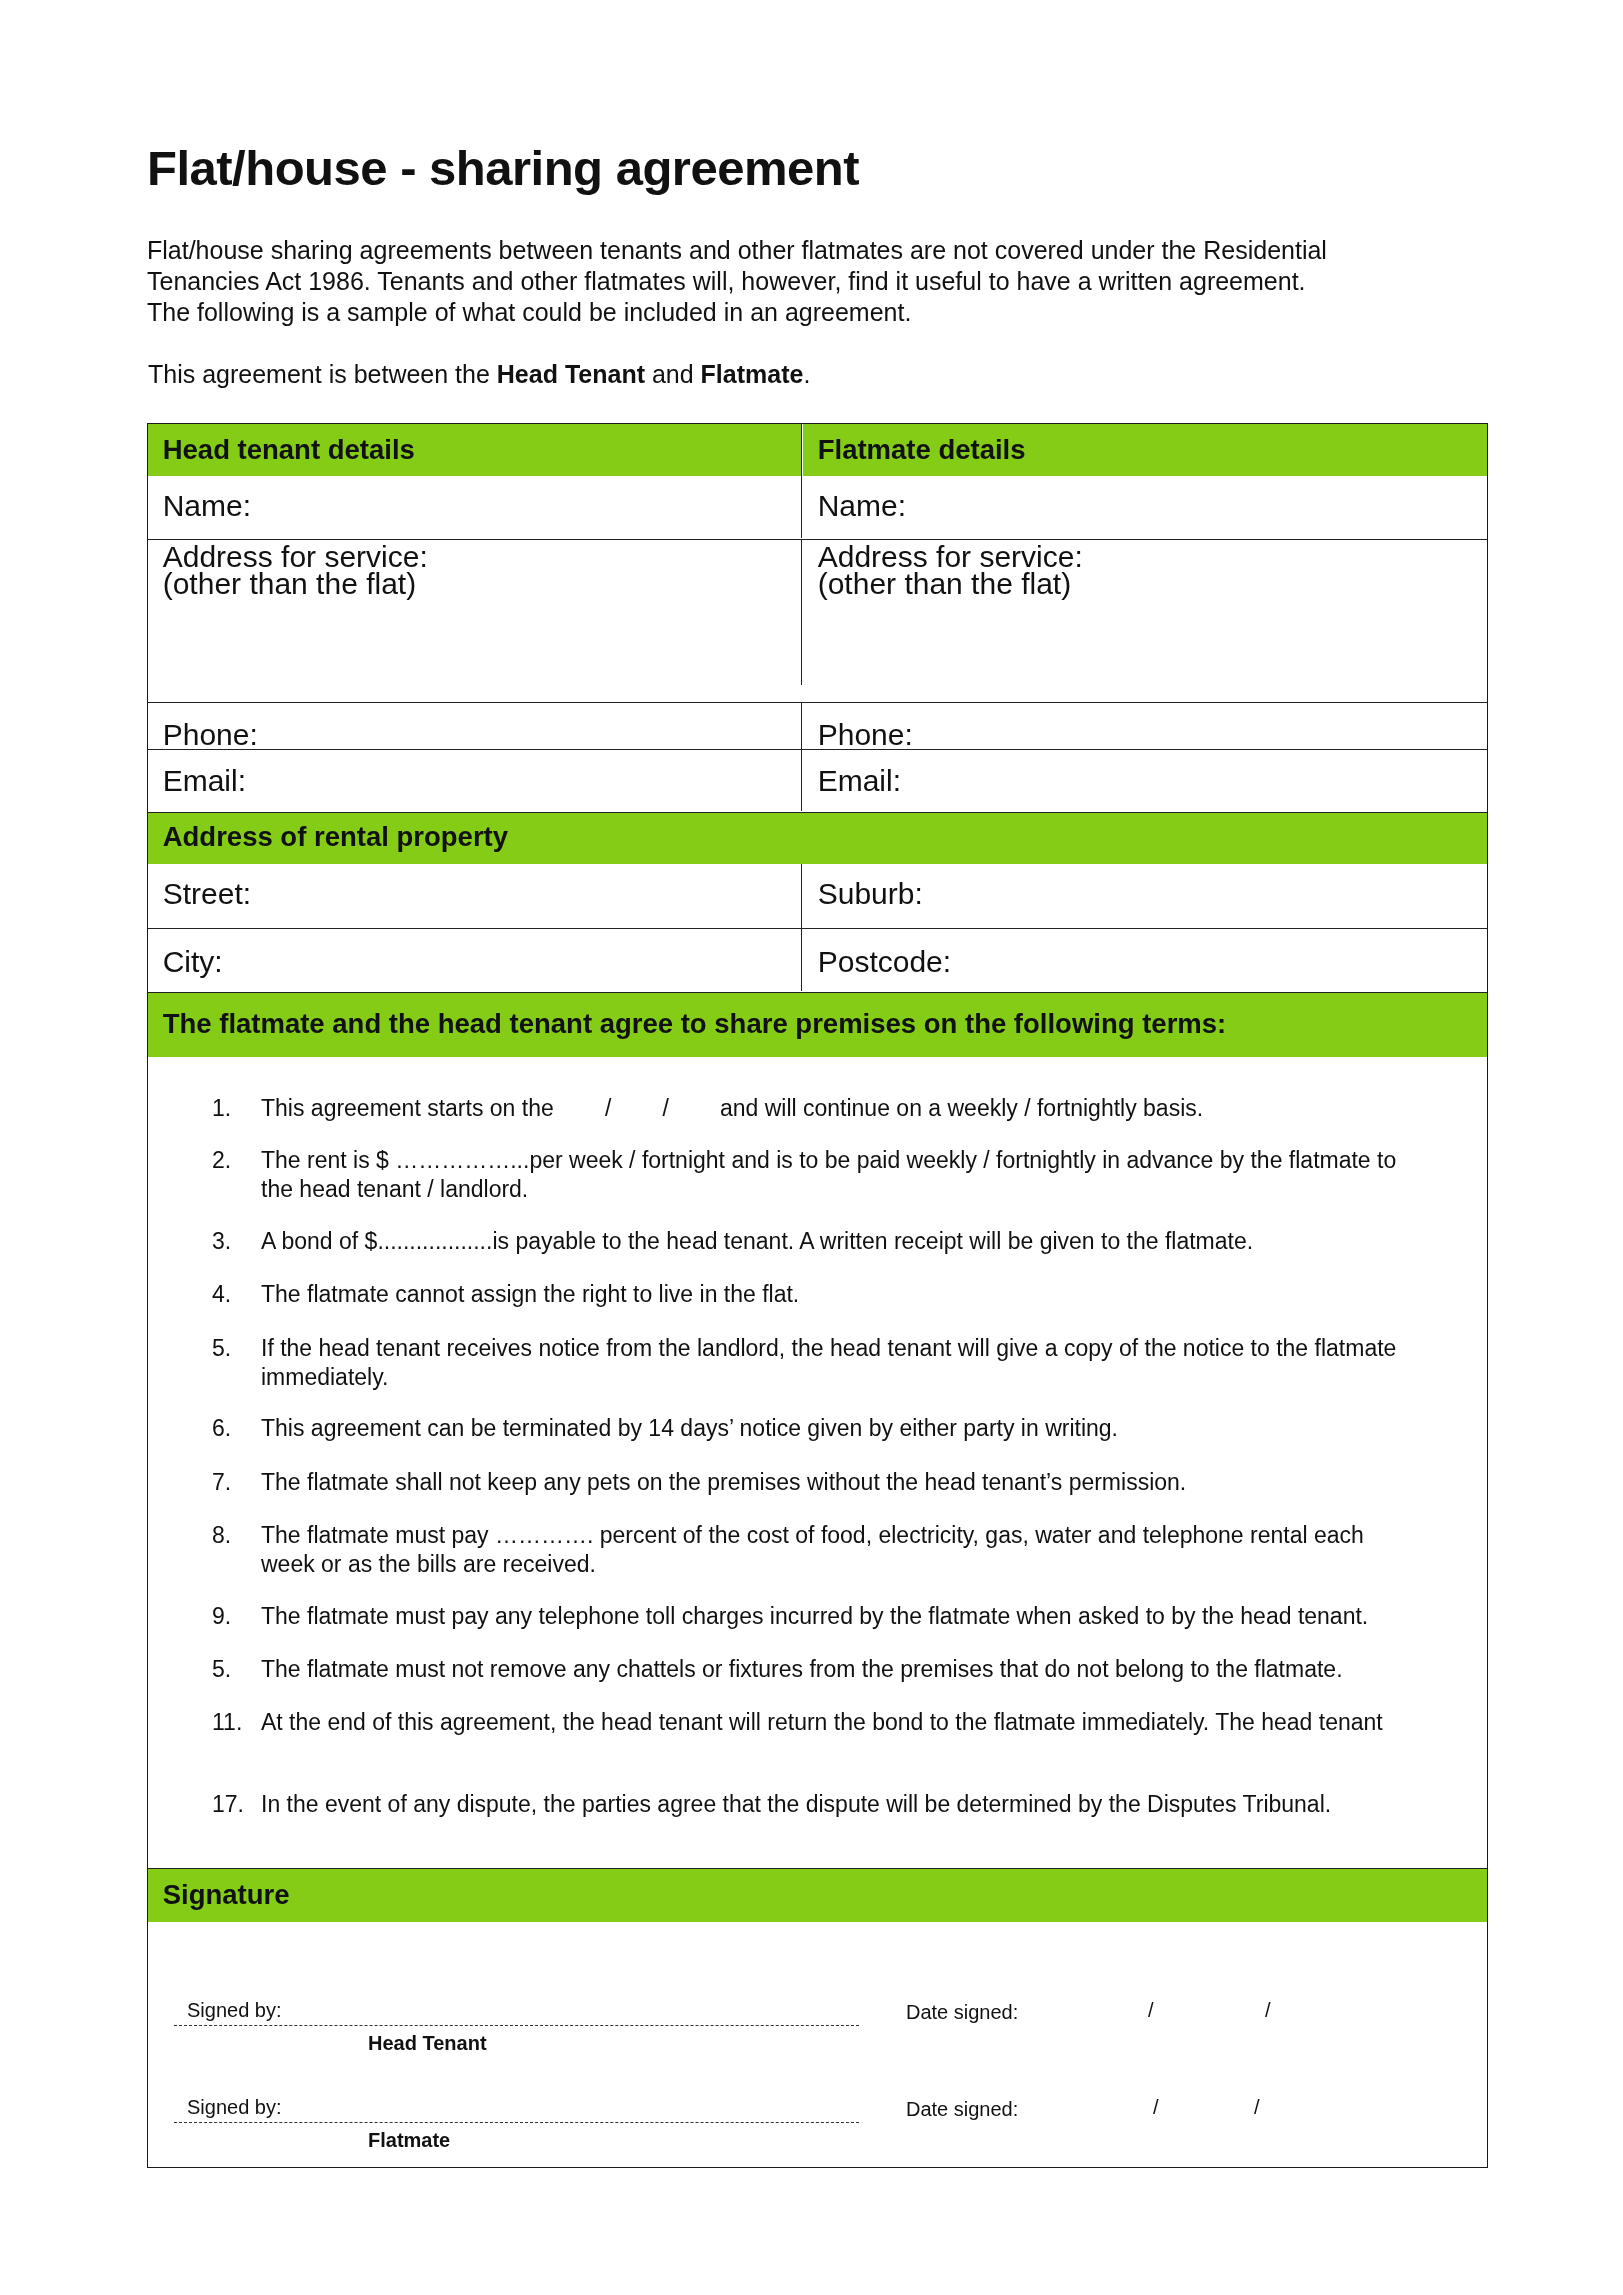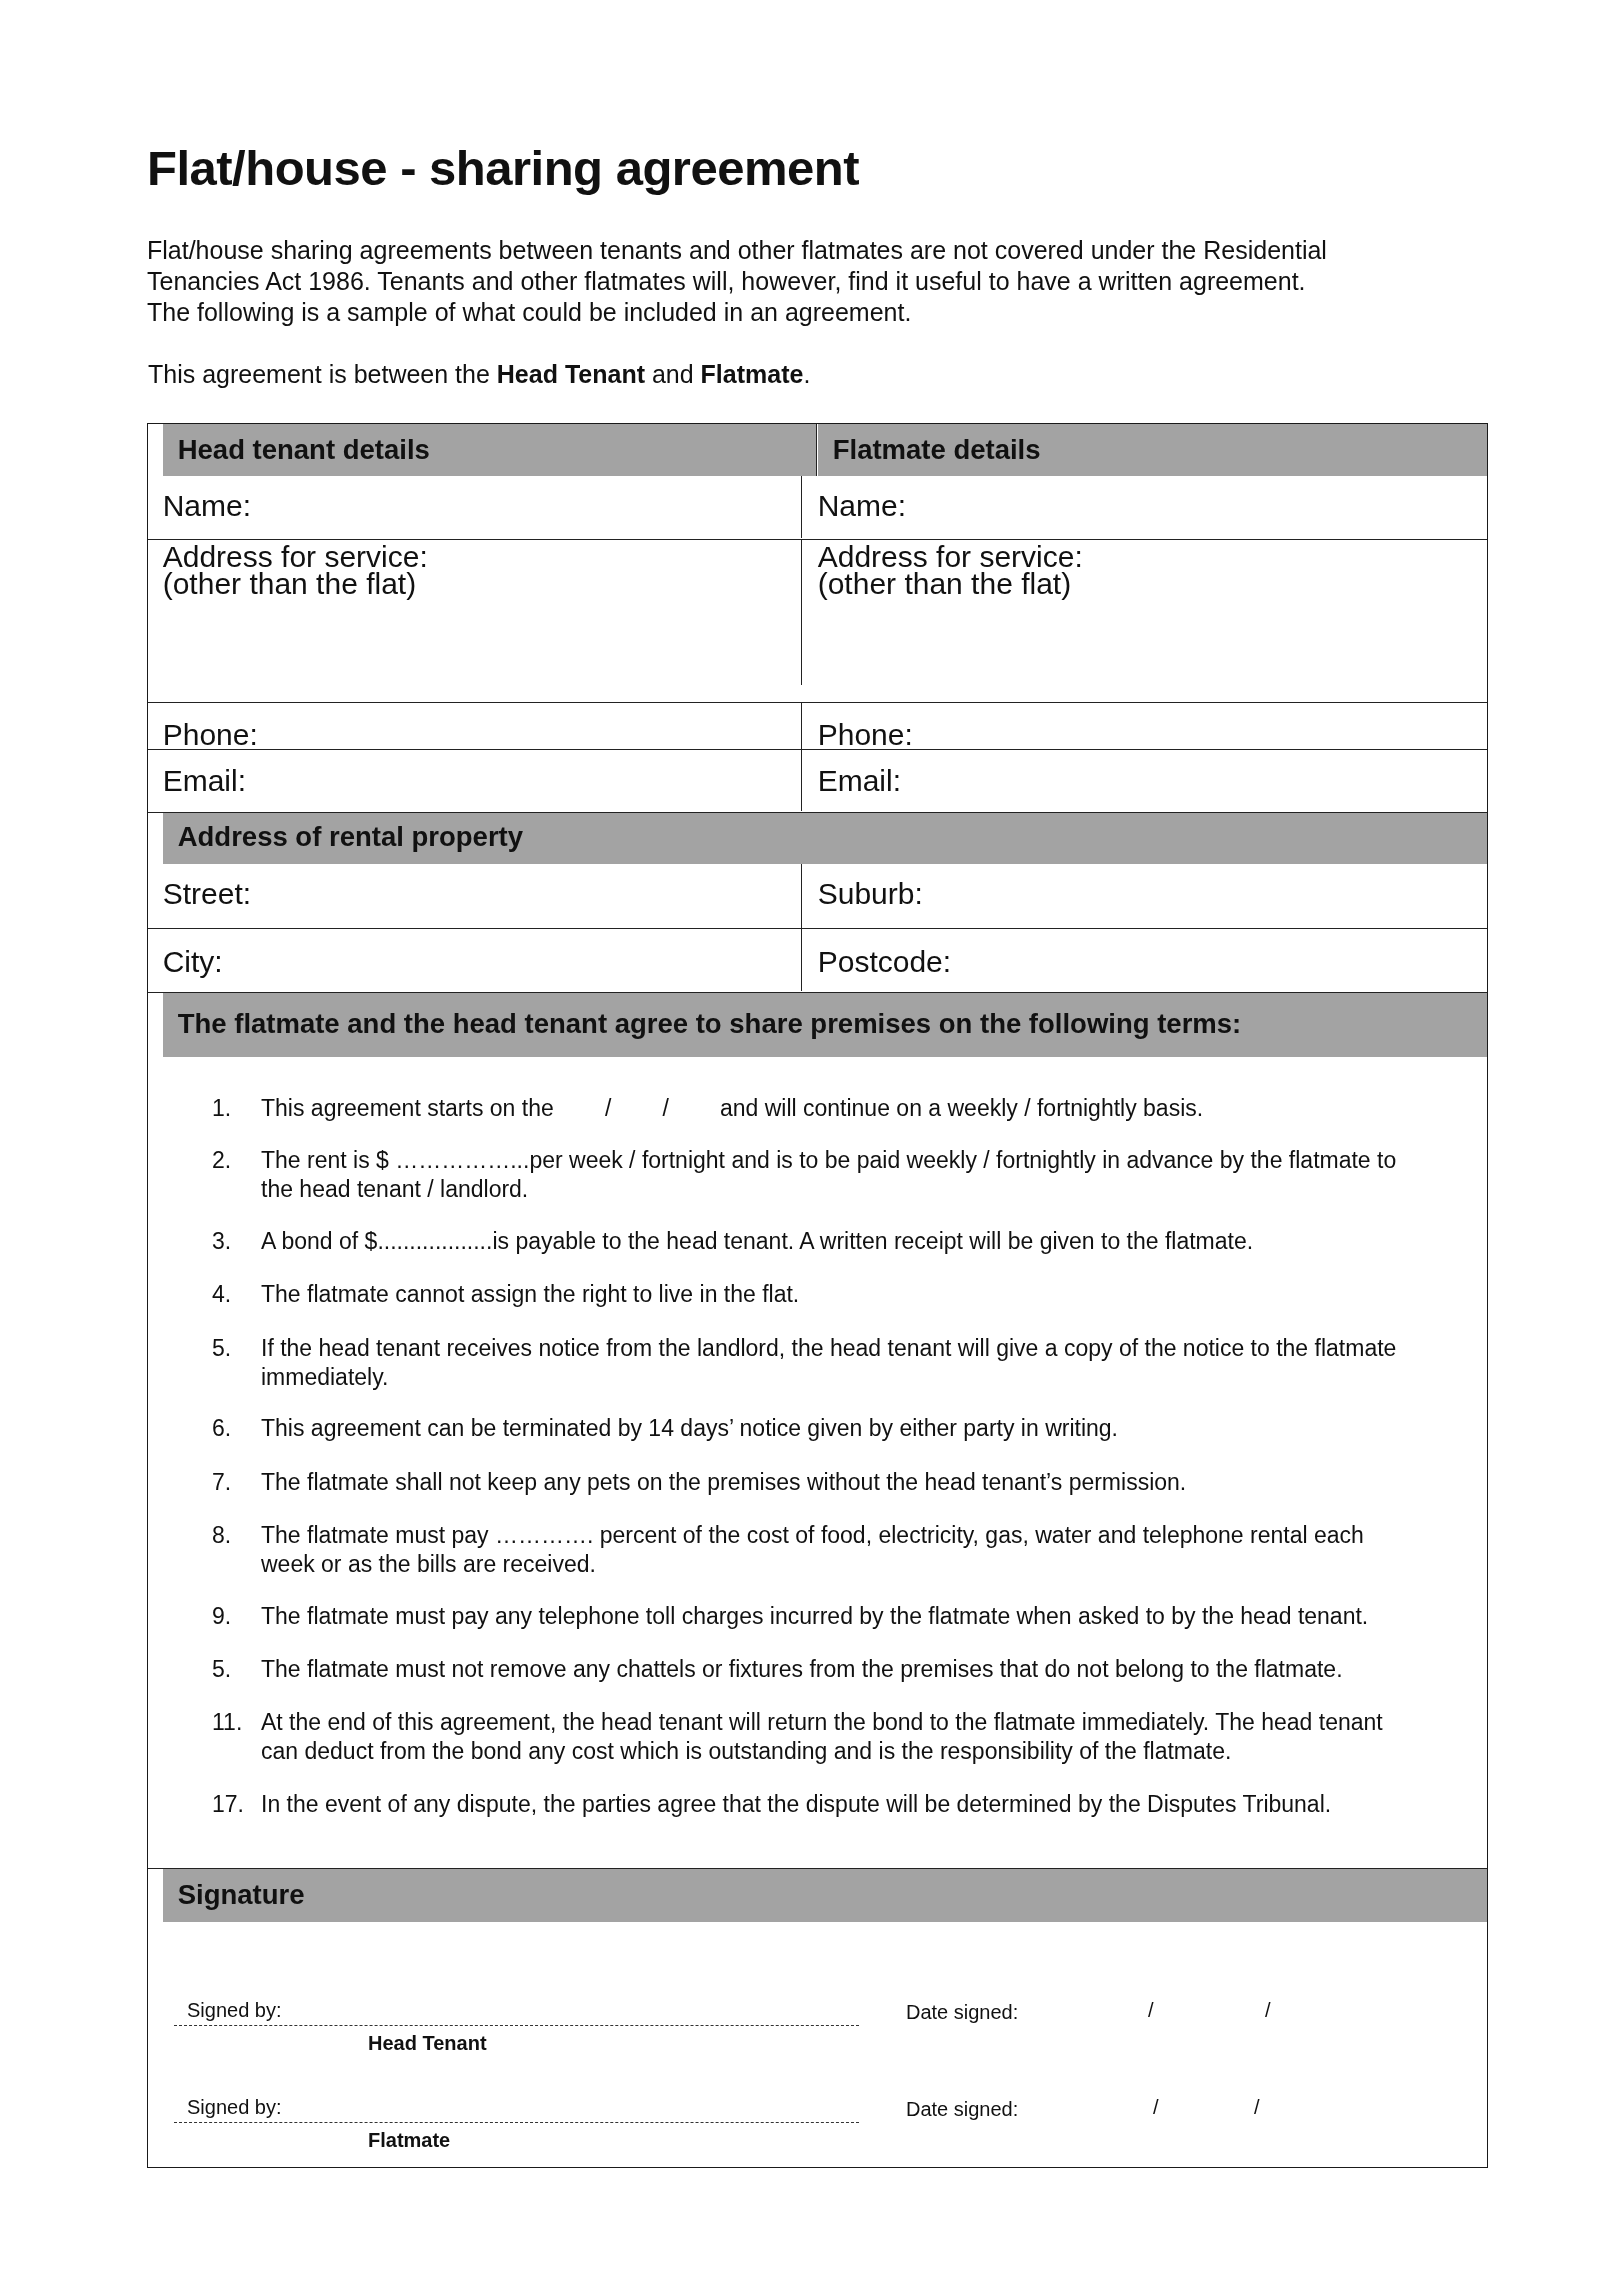--- a/index.html
+++ b/index.html
@@ -24,21 +24,21 @@
   .form {
     position: absolute; left: 147px; top: 423px; width: 1339px; height: 1743px;
     border: 1.8px solid #1a1a1a;
   }
   .row { position: absolute; left: 0; right: 0; border-top: 1.8px solid #222; }
   .row.first { border-top: none; }
   .cell { position: absolute; top: 0; bottom: 0; }
   .cell.left { left: 0; width: 653px; border-right: 1.8px solid #222; }
   .cell.right { left: 655px; right: 0; }
   .cell.full { left: 0; right: 0; }
-  .hdr { background: #a3a3a3; margin-left: 15px; }
+  .hdr { background: #84cc16; }
   .hdr-text {
     position: absolute; left: 14.7px; font-size: 27.5px; font-weight: bold; white-space: nowrap;
   }
   .lbl { position: absolute; left: 14.7px; font-size: 30px; line-height: 28.5px; }
 
   .terms {
     position: absolute; left: 0; right: 0; top: 66px;
     font-size: 23px; line-height: 28.5px;
   }
   .term { position: absolute; left: 0; right: 13px; }
@@ -203,21 +203,20 @@
       <div class="term" style="top:596px;">
         <span class="num">5.</span>
         <span class="txt">
             <div>The flatmate must not remove any chattels or fixtures from the premises that do not belong to the flatmate.</div>
           </span>
       </div>
       <div class="term" style="top:649px;">
         <span class="num">11.</span>
         <span class="txt">
             <div>At the end of this agreement, the head tenant will return the bond to the flatmate immediately.  The head tenant</div>
-            <div>can deduct from the bond any cost which is outstanding and is the responsibility of the flatmate.</div>
           </span>
       </div>
       <div class="term" style="top:731px;">
         <span class="num">17.</span>
         <span class="txt">
             <div>In the event of any dispute, the parties agree that the dispute will be determined by the Disputes Tribunal.</div>
           </span>
       </div>
     </div>
   </div>

